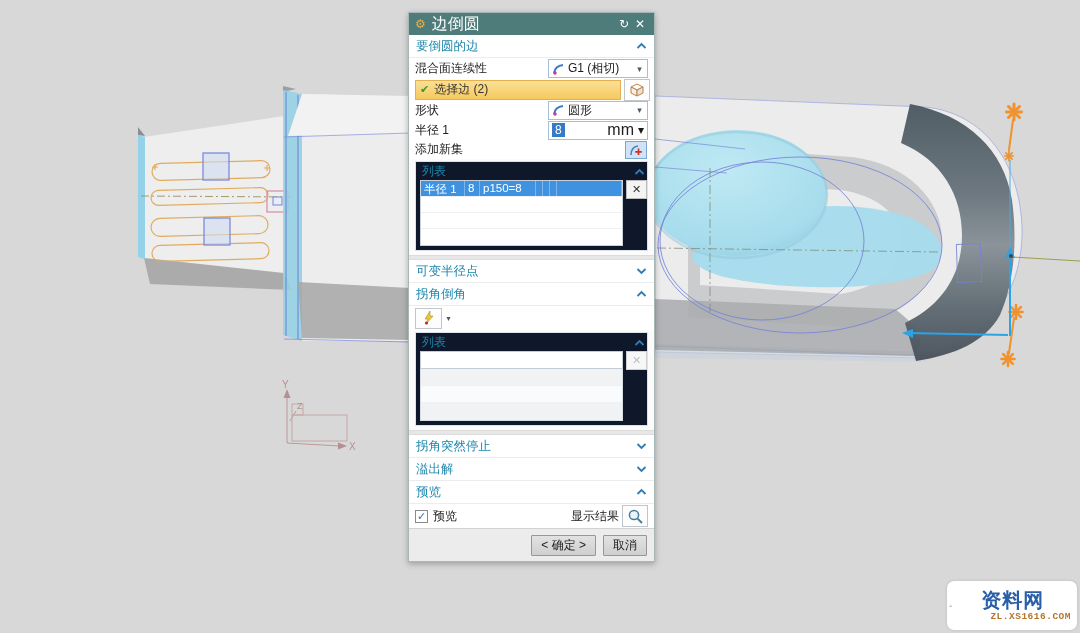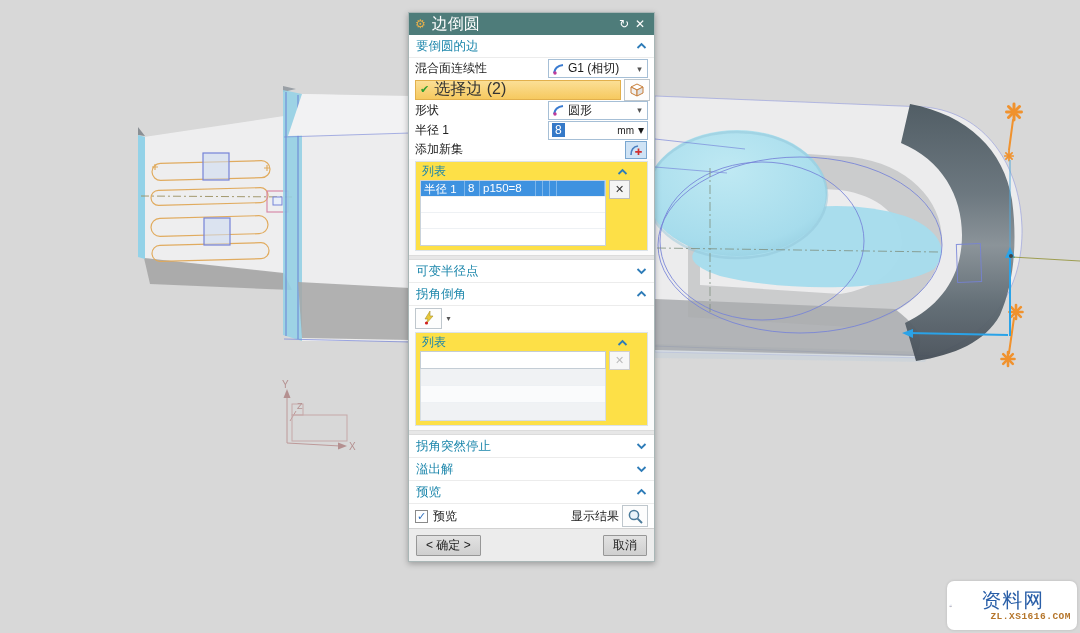--- a/index.html
+++ b/index.html
@@ -42,40 +42,40 @@
   .drop .dtext{flex:1;font-size:12px;white-space:nowrap;overflow:hidden;}
   .drop .caret{color:#555;font-size:9px;width:9px;text-align:center;}
   .lawicon{width:13px;height:12px;flex:0 0 13px;}
   .r-cont{height:21px;}
   .r-sel{height:21px;padding:0;}
   .sel-strip{
     flex:1;height:20px;margin-left:6px;display:flex;align-items:center;gap:5px;padding:0 4px;
     background:linear-gradient(#fbdf96,#f6c95f);border:1px solid #e2b04c;
   }
   .sel-strip .ck{color:#2f9e2f;font-size:11px;}
-  .sel-strip .sl{font-size:16px;color:#333;}
+  .sel-strip .sl{font-size:12px;color:#333;}
   .sqbtn{
     width:26px;height:22px;margin:0 4px 0 3px;background:#fdfdfd;border:1px solid #bfc7cd;
     display:flex;align-items:center;justify-content:center;
   }
   .r-shape,.r-rad{height:20px;}
   .field{
     width:100px;height:19px;background:#fff;border:1px solid #a6bfd6;
     display:flex;align-items:center;padding:0 3px;gap:2px;
   }
   .field .fval{background:#3579c8;color:#fff;font-size:12px;padding:0 3px;}
   .field .sp{flex:1;}
-  .field .unit{font-size:10px;color:#222;margin-right:2px;}
+  .field .unit{font-size:16px;color:#222;margin-right:2px;}
   .r-add{height:19px;}
   .addbtn{
     width:22px;height:18px;background:#cfe3f5;border:1px solid #7aa7d0;
     display:flex;align-items:center;justify-content:center;margin-right:1px;
   }
   .listbox{
-    margin:2px 6px 4px 6px;background:#fde047;border:1px solid #dbe2e8;padding:1px 17px 4px 4px;
+    margin:2px 6px 4px 6px;background:#0f172a;border:1px solid #dbe2e8;padding:1px 0 4px 4px;
   }
   .lb-head{height:17px;display:flex;align-items:center;justify-content:space-between;padding:0 2px;}
   .lb-head .sec-label{color:#1b86ab;font-size:12px;}
   .lb-area{display:flex;align-items:flex-start;gap:3px;}
   .ltable{flex:1;background:#fff;border:1px solid #c9d2da;}
   .lrow{height:16px;display:flex;border-bottom:1px solid #eef1f4;}
   .lrow:last-child{border-bottom:none;}
   .lrow.selected{background:#3e92e0;color:#fff;}
   .lrow.selected .lc{border-right:1px solid #7cb6ec;}
   .lc{font-size:11.5px;padding:1px 2px 0 3px;white-space:nowrap;overflow:hidden;}
@@ -109,35 +109,35 @@
   }
   .r-preview .plabel{font-size:12px;}
   .r-preview .spacer{flex:1;}
   .r-preview .srlabel{font-size:12px;margin-right:3px;}
   .magbtn{
     width:26px;height:22px;background:#fdfdfd;border:1px solid #bfc7cd;
     display:flex;align-items:center;justify-content:center;
   }
   .footer{
     height:33px;background:#ececec;border-top:1px solid #d2d2d2;
-    display:flex;align-items:center;justify-content:space-between;gap:7px;padding:0 7px;
+    display:flex;align-items:center;justify-content:flex-end;gap:7px;padding:0 7px;
   }
   .fbtn{
     height:21px;padding:0 9px;background:linear-gradient(#e2e2e2,#cfcfcf);
     border:1px solid #979797;border-radius:1px;font-size:12px;color:#222;
     font-family:"Liberation Sans","DejaVu Sans",sans-serif;
   }
   
   .watermark{
     position:absolute;left:947px;top:581px;width:130px;height:49px;
     background:#fff;border-radius:7px;box-shadow:0 0 3px rgba(0,0,0,.15);
     display:flex;align-items:center;padding:2px 6px 2px 2px;gap:2px;
   }
   .wm-text{display:flex;flex-direction:column;align-items:center;line-height:1;}
-  .wm-name{color:#2a5fa8;font-weight:normal;font-size:20px;letter-spacing:1px;}
+  .wm-name{color:#2a5fa8;font-weight:bold;font-size:20px;letter-spacing:1px;}
   .wm-url{color:#b5752a;font-weight:bold;font-size:9.5px;letter-spacing:.5px;margin-top:2px;font-family:"Liberation Mono","DejaVu Sans Mono",monospace;margin-left:36px;}
 </style>
 </head>
 <body>
 
 <div id="screen">
 
   <svg id="scene" viewBox="0 0 1080 633">
     <defs>
       <linearGradient id="cband" x1="0" y1="0" x2="0" y2="1">

